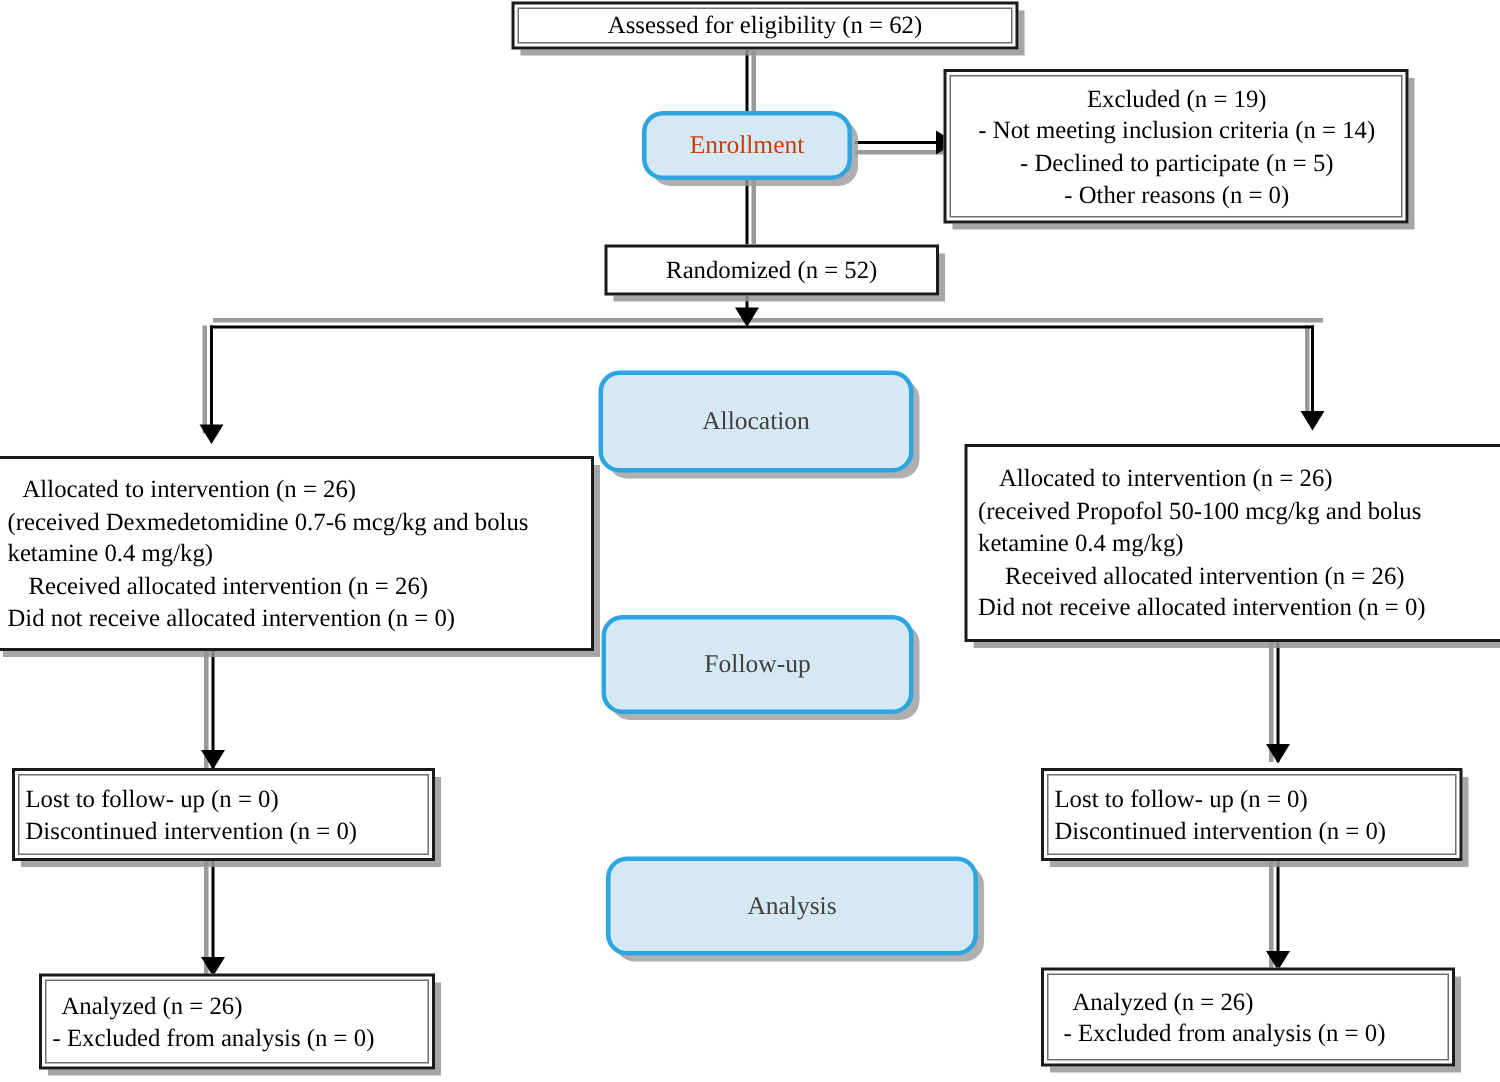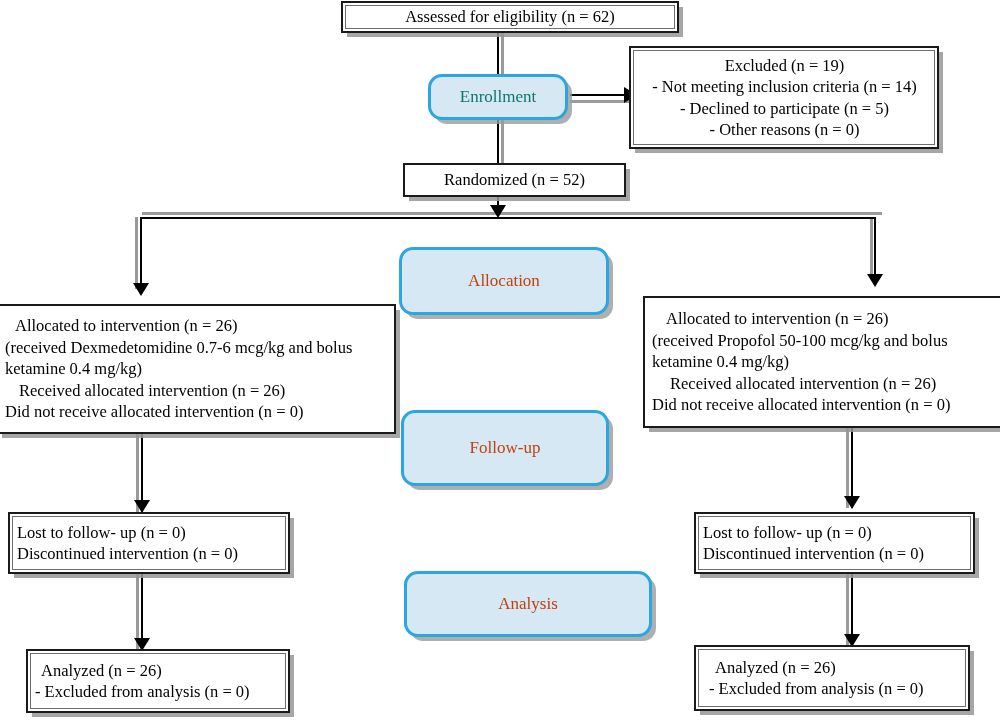--- a/index.html
+++ b/index.html
@@ -51,22 +51,22 @@
     background: #d5e8f3;
     border: 3px solid #2ba6e0;
     border-radius: 14px;
     box-shadow: 5px 5px 0 -1px rgba(155,155,155,0.8);
     display: flex;
     align-items: center;
     justify-content: center;
     font-size: 17px;
     z-index: 6;
   }
-  .stage.enroll { color: #0f766e; }
-  .stage.dark { color: #c2410c; }
+  .stage.enroll { color: #c2410c; }
+  .stage.dark { color: #404040; }
 
   
   .vline {
     position: absolute;
     width: 2px;
     background: #000000;
     z-index: 2;
   }
   .hline {
     position: absolute;
@@ -154,21 +154,21 @@
   </div>
 
   <div class="fbox padded" style="left:643px; top:296px; width:360px; height:132px;">
     <span class="ln" style="padding-left:14px;">Allocated to intervention (n = 26)</span>
     <span class="ln">(received Propofol 50-100 mcg/kg and bolus</span>
     <span class="ln">ketamine 0.4 mg/kg)</span>
     <span class="ln" style="padding-left:18px;">Received allocated intervention (n = 26)</span>
     <span class="ln">Did not receive allocated intervention (n = 0)</span>
   </div>
 
-  <div class="stage dark" style="left:401px; top:410px; width:208px; height:76px;">
+  <div class="stage dark" style="left:401px; top:410px; width:208px; height:66px;">
     <span>Follow-up</span>
   </div>
 
   <div class="vline ghost" style="left:136px; top:434px; width:3px; height:78px;"></div>
   <div class="vline" style="left:141px; top:434px; height:78px;"></div>
   <div class="arrow-down" style="left:134px; top:500px;"></div>
 
   <div class="vline ghost" style="left:846px; top:428px; width:3px; height:80px;"></div>
   <div class="vline" style="left:851px; top:428px; height:80px;"></div>
   <div class="arrow-down" style="left:844px; top:496px;"></div>

